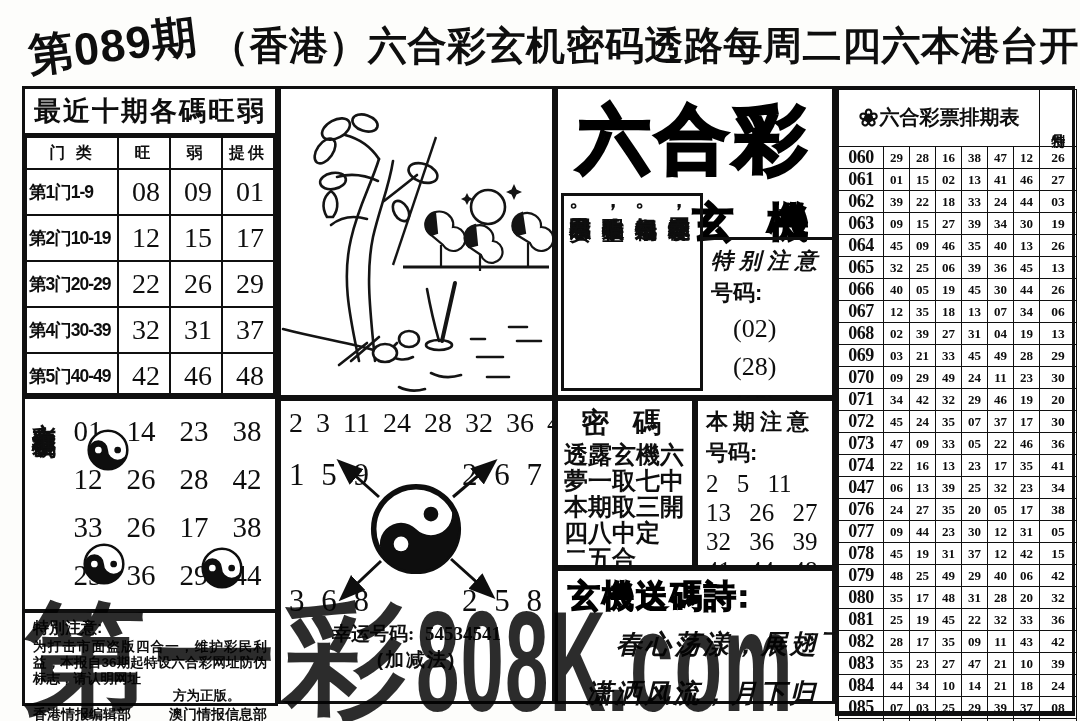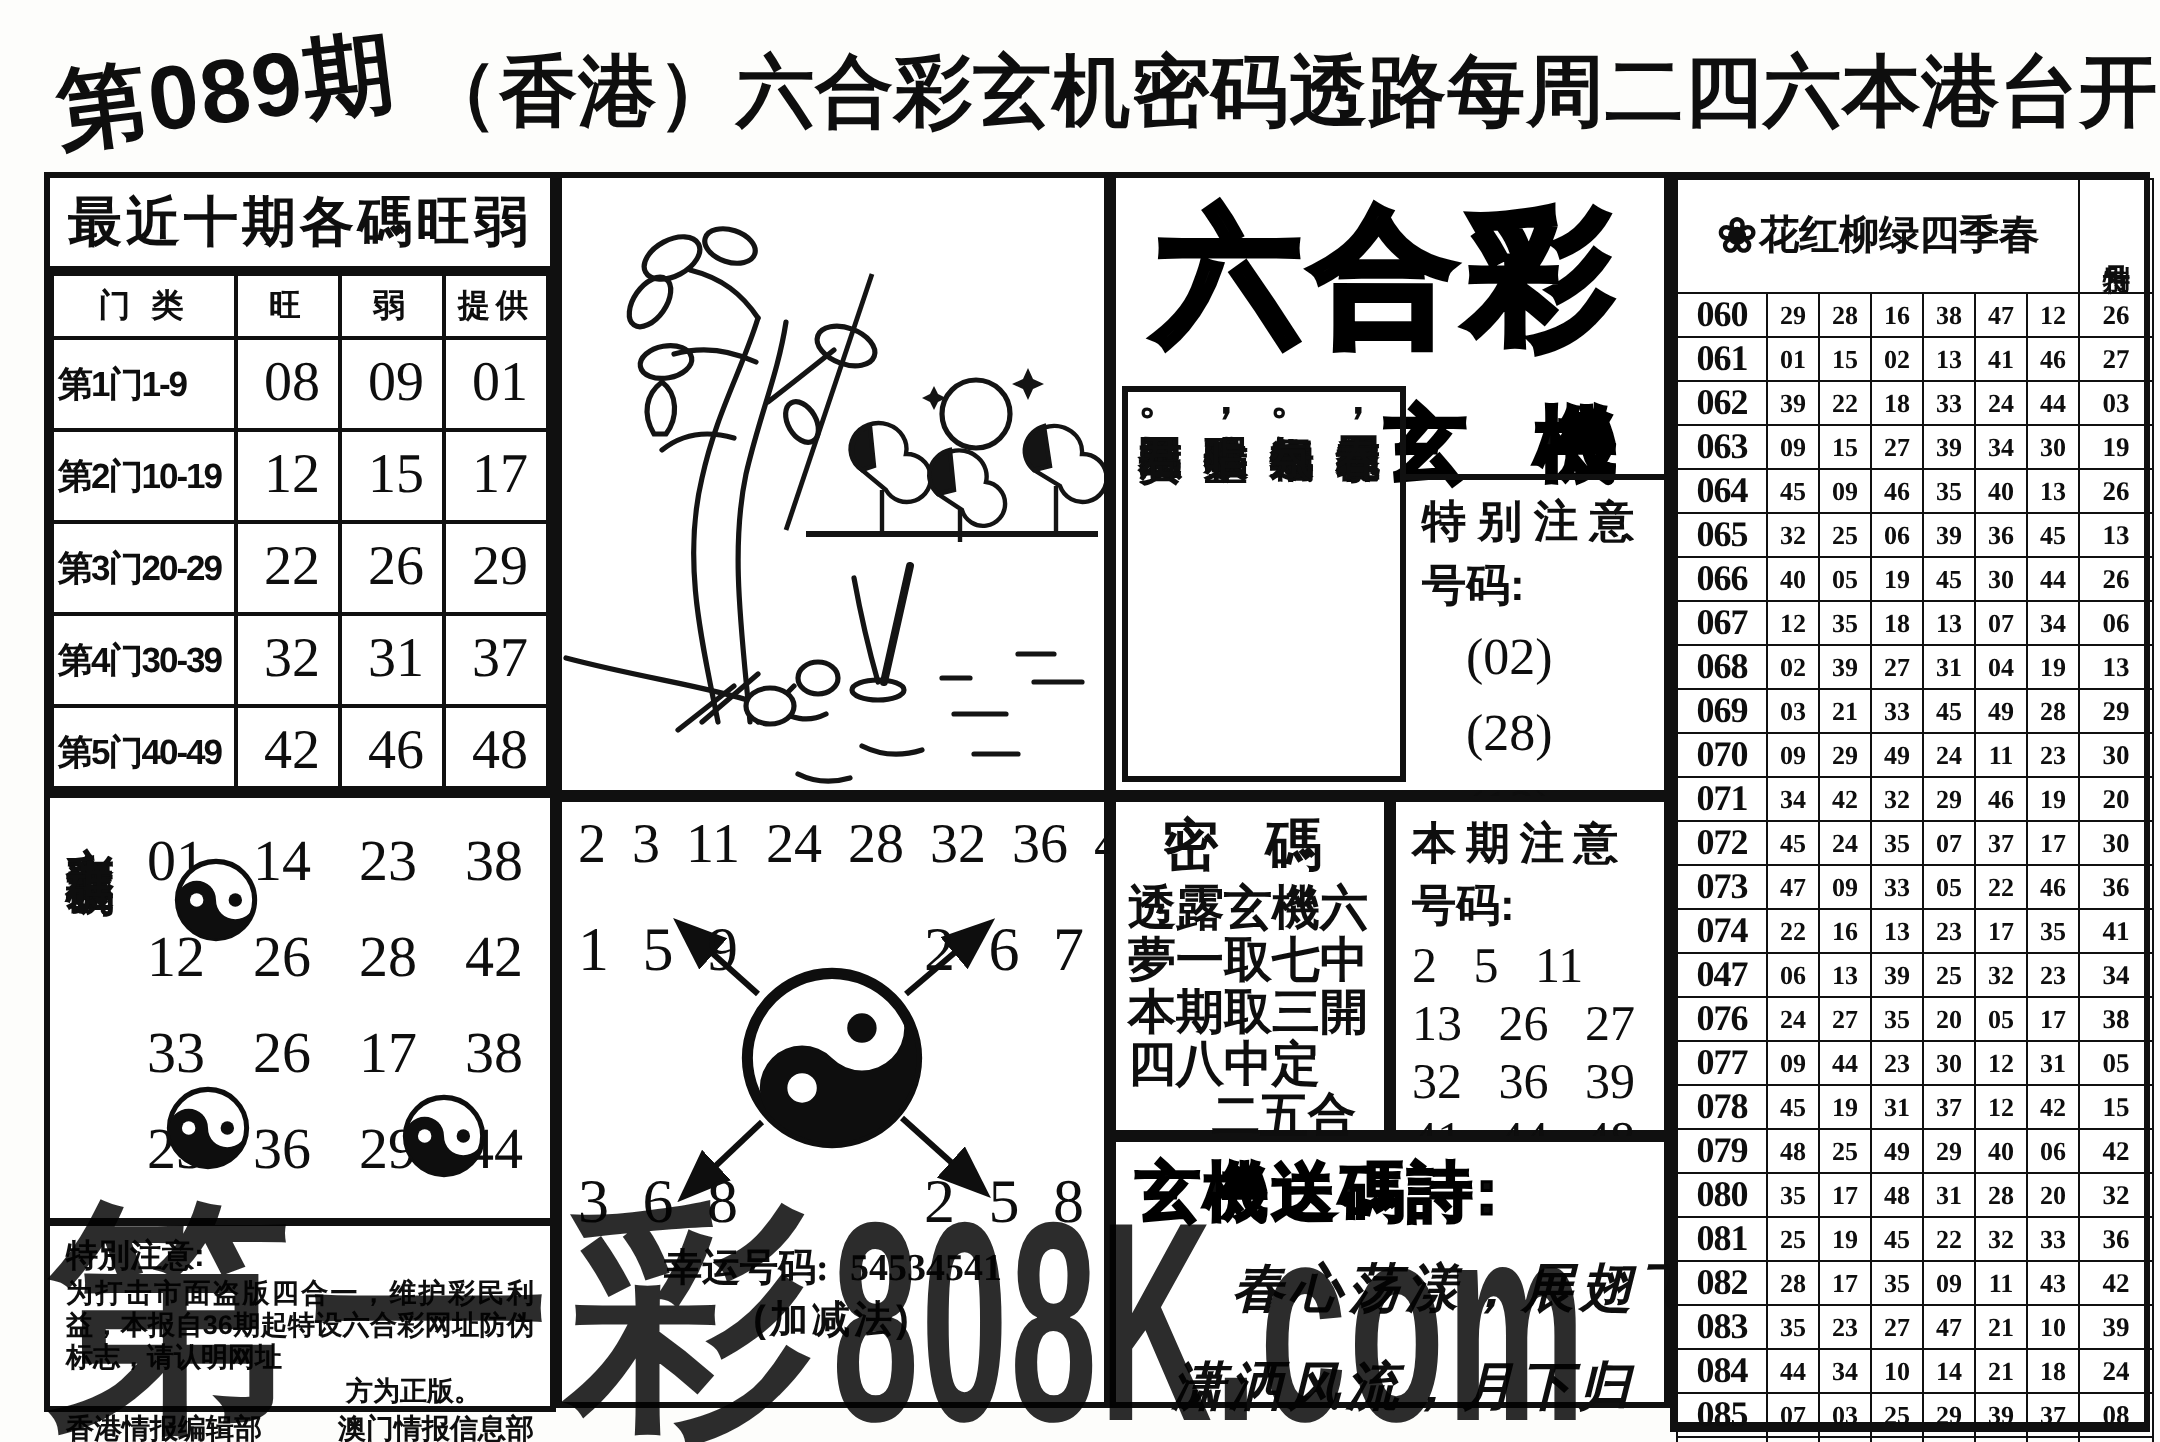--- a/index.html
+++ b/index.html
@@ -55,29 +55,29 @@
   .ef-note{text-align:center;font-size:19px;font-weight:700;letter-spacing:2px;}
 
   
   #boxG{left:555px;top:86px;width:280px;height:312px;}
   .g-title{text-align:center;font-size:72px;font-weight:900;letter-spacing:6px;line-height:100px;-webkit-text-stroke:3.5px #000;}
   .g-sub{position:absolute;right:12px;top:106px;font-size:40px;font-weight:900;letter-spacing:12px;-webkit-text-stroke:2.5px #000;white-space:nowrap;}
   .g-poem{position:absolute;left:3px;top:104px;width:142px;height:198px;border:3px solid #101010;box-sizing:border-box;
           writing-mode:vertical-rl;text-orientation:upright;padding:5px 4px;
           font-size:22px;font-weight:800;line-height:33px;}
   .g-attn{position:absolute;left:145px;top:148px;right:0;bottom:0;border-top:3px solid #101010;padding:6px 2px 0 8px;}
-  .g-attn-l1{font-size:22px;font-weight:900;letter-spacing:6px;}
+  .g-attn-l1{font-size:22px;font-weight:900;letter-spacing:6px;font-style:italic;}
   .g-attn-l2{font-size:22px;font-weight:900;margin:2px 0;}
   .g-pairs div{font-family:"Liberation Serif",serif;font-size:26px;line-height:38px;word-spacing:14px;margin-left:22px;}
 
   
   #boxH{left:555px;top:398px;width:140px;height:170px;}
   .h-title{text-align:center;font-size:28px;font-weight:900;letter-spacing:8px;margin-top:3px;}
   .h-lines div{font-size:24px;font-weight:800;line-height:26px;padding-left:6px;white-space:nowrap;}
-  .h-lines div:last-child{text-align:right;padding-right:14px;}
+  .h-lines div:last-child{padding-right:14px;}
 
   
   #boxI{left:695px;top:398px;width:140px;height:170px;padding:6px 0 0 8px;}
   .i-l1{font-size:22px;font-weight:900;letter-spacing:5px;}
   .i-l2{font-size:22px;font-weight:900;margin:1px 0;}
   .i-rows div{font-family:"Liberation Serif",serif;font-size:25px;line-height:29px;word-spacing:12px;}
 
   
   #boxJ{left:555px;top:568px;width:280px;height:136px;padding:4px 10px;}
   .j-title{font-size:32px;font-weight:900;letter-spacing:2px;-webkit-text-stroke:1.5px #000;}
@@ -354,21 +354,21 @@
           <col class="tc-n">
           <col class="tc-n">
           <col class="tc-n">
           <col class="tc-n">
           <col class="tc-n">
           <col class="tc-s">
         </colgroup>
       <thead>
         <tr>
           <th class="t-title" colspan="7">
-            <span class="flower">❀</span><span>花红柳绿四季春</span>
+            <span class="flower">❀</span><span>六合彩票排期表</span>
           </th>
           <th class="t-spec-h"><span>特別号</span></th>
         </tr>
       </thead>
       <tbody>
           <tr>
             <td class="per">060</td>
             <td class="n">29</td>
             <td class="n">28</td>
             <td class="n">16</td>

